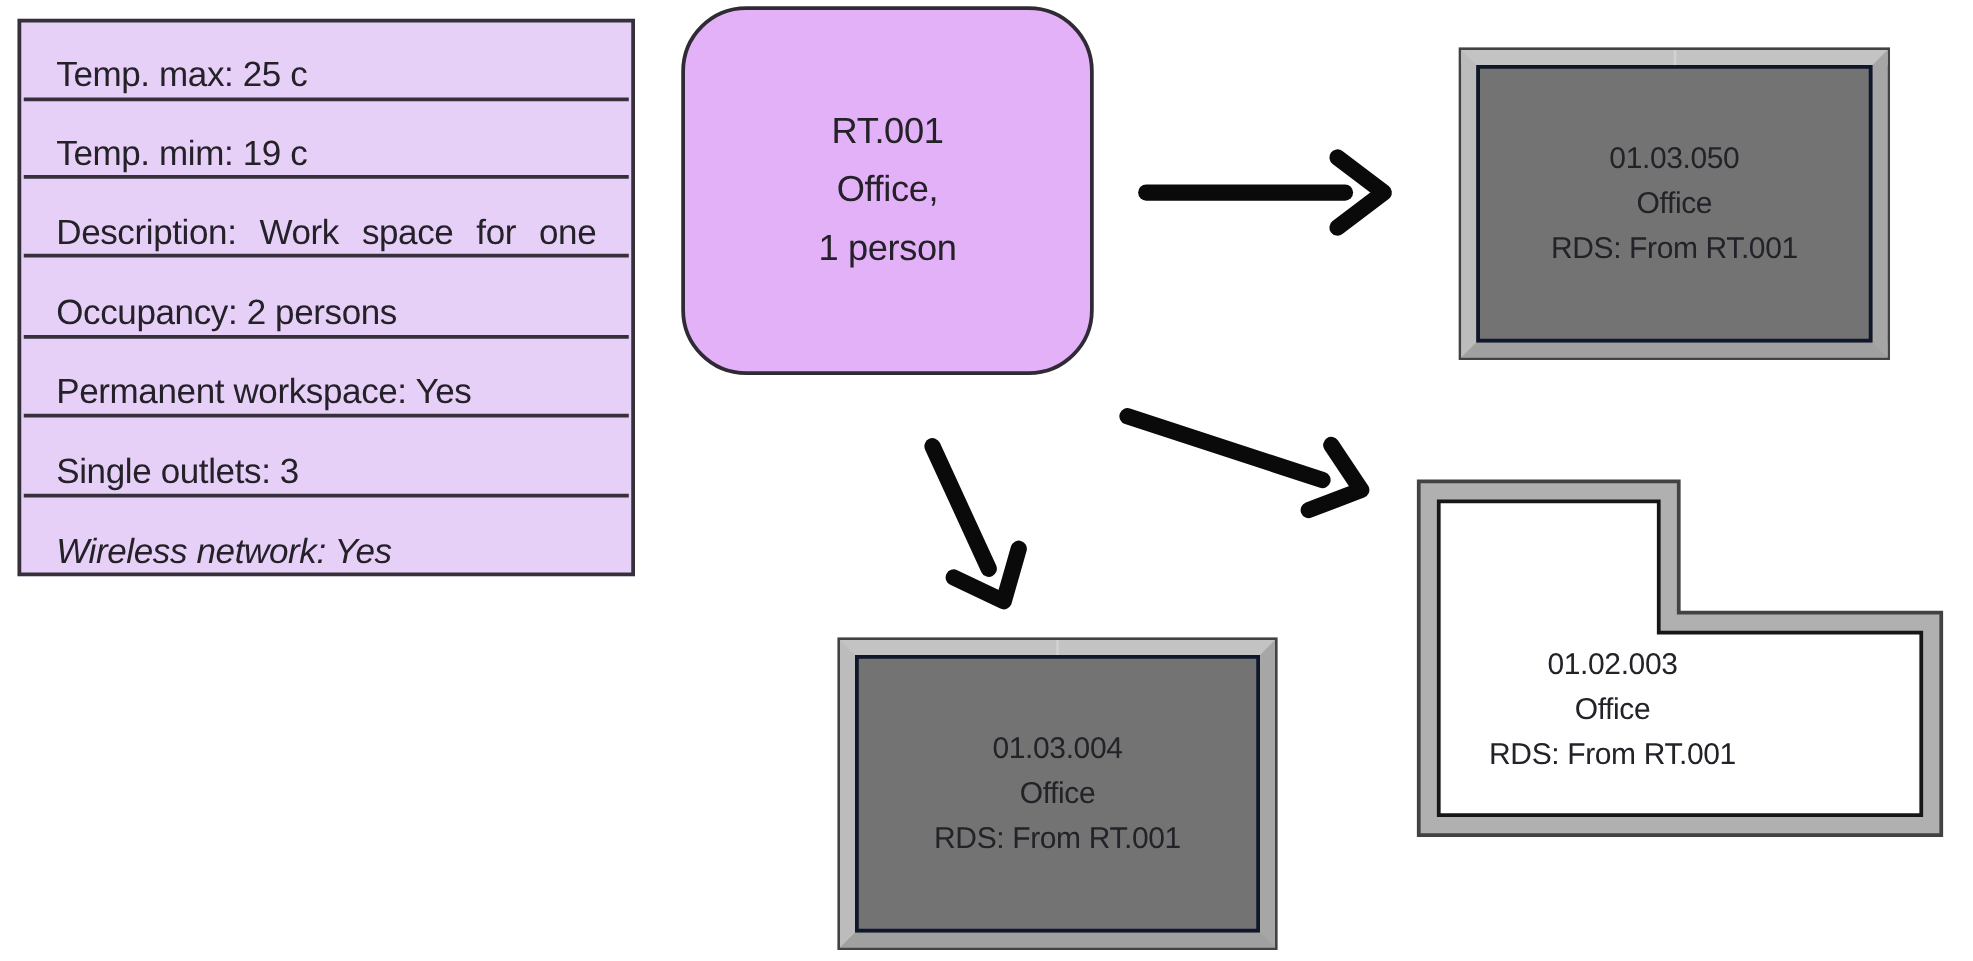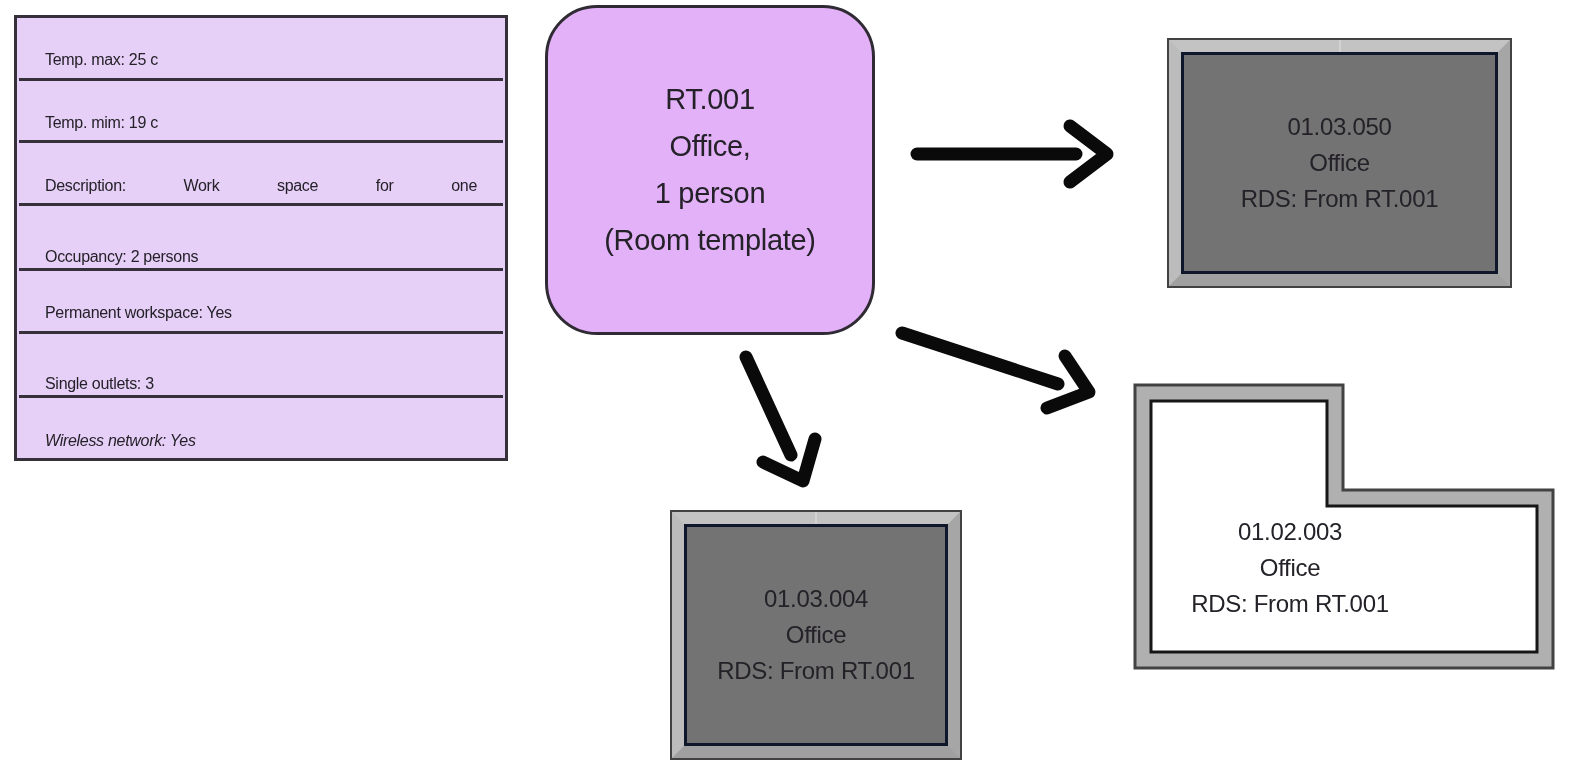--- a/index.html
+++ b/index.html
@@ -24,39 +24,39 @@
     padding: 0 2px;
     display: flex;
     flex-direction: column;
   }
   .spec-row {
     flex: 1;
     display: flex;
     align-items: center;
     padding: 0 26px;
     border-bottom: 3px solid #35303a;
-    font-size: 16px;
+    font-size: 28px;
     letter-spacing: -0.3px;
     white-space: nowrap;
     margin-top: 25px;
   }
   .spec-row:last-child { border-bottom: none; font-style: italic; }
   .spec-row.align-bottom { align-items: flex-end; padding-bottom: 2px; }
   .spec-row.justify { white-space: normal; }
   .spec-row.justify .spec-label {
     width: 100%;
     text-align: justify;
     text-align-last: justify;
   }
 
   
   .template-box {
     position: absolute;
     left: 545px; top: 5px;
-    width: 330px; height: 330px;
+    width: 330px; height: 295px;
     background: #e3b1f8;
     border: 3px solid #2f2a33;
     border-radius: 52px;
     display: flex;
     flex-direction: column;
     align-items: center;
     justify-content: center;
     text-align: center;
     font-size: 29px;
     line-height: 47px;
@@ -157,36 +157,35 @@
     </div>
     <div class="spec-row">
       <span class="spec-label">Wireless network: Yes</span>
     </div>
   </div>
 
   <div class="template-box">
     <div>RT.001</div>
     <div>Office,</div>
     <div>1 person</div>
-    <div>(Room template)</div>
   </div>
 
   <div class="room" style="left:1167px; top:38px; width:345px; height:250px;">
     <div class="room-band"></div>
     <div class="seam"></div>
     <div class="room-inner">
       <div class="room-label">
         <div>01.03.050</div>
         <div>Office</div>
         <div>RDS: From RT.001</div>
       </div>
     </div>
   </div>
 
-  <div class="room" style="left:670px; top:510px; width:292px; height:250px;">
+  <div class="room" style="left:670px; top:510px; width:352px; height:250px;">
     <div class="room-band"></div>
     <div class="seam"></div>
     <div class="room-inner">
       <div class="room-label">
         <div>01.03.004</div>
         <div>Office</div>
         <div>RDS: From RT.001</div>
       </div>
     </div>
   </div>

